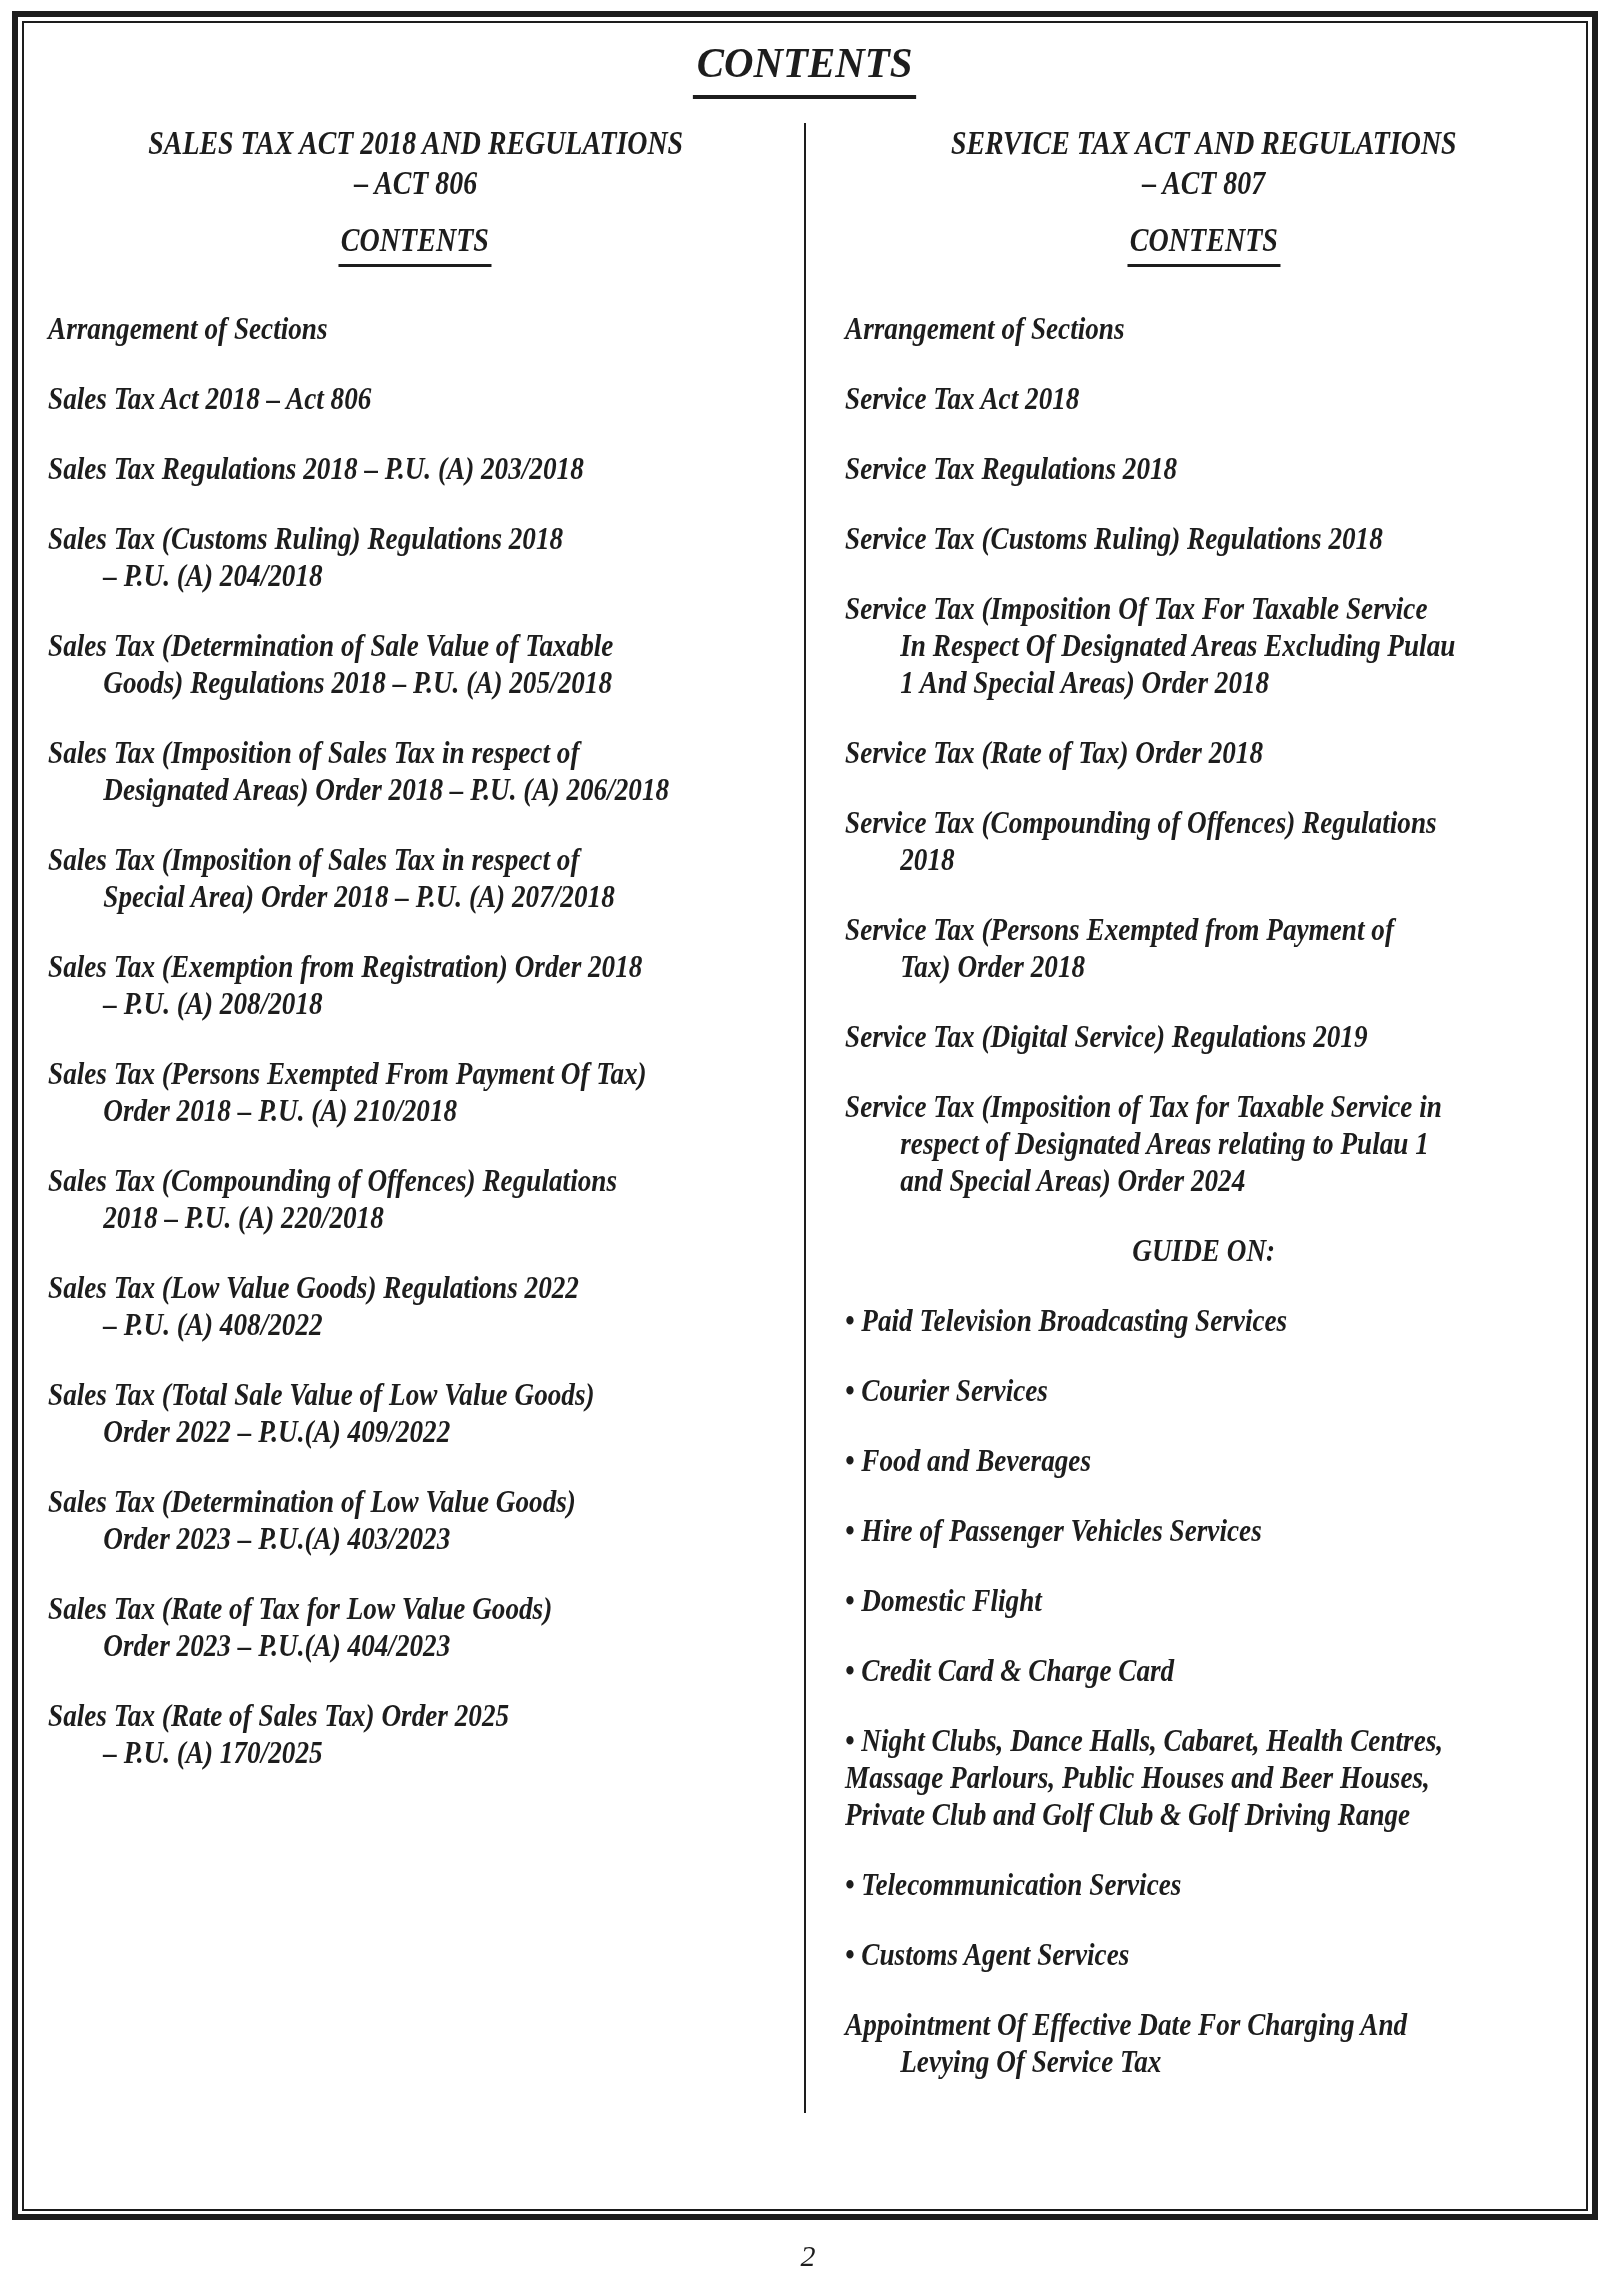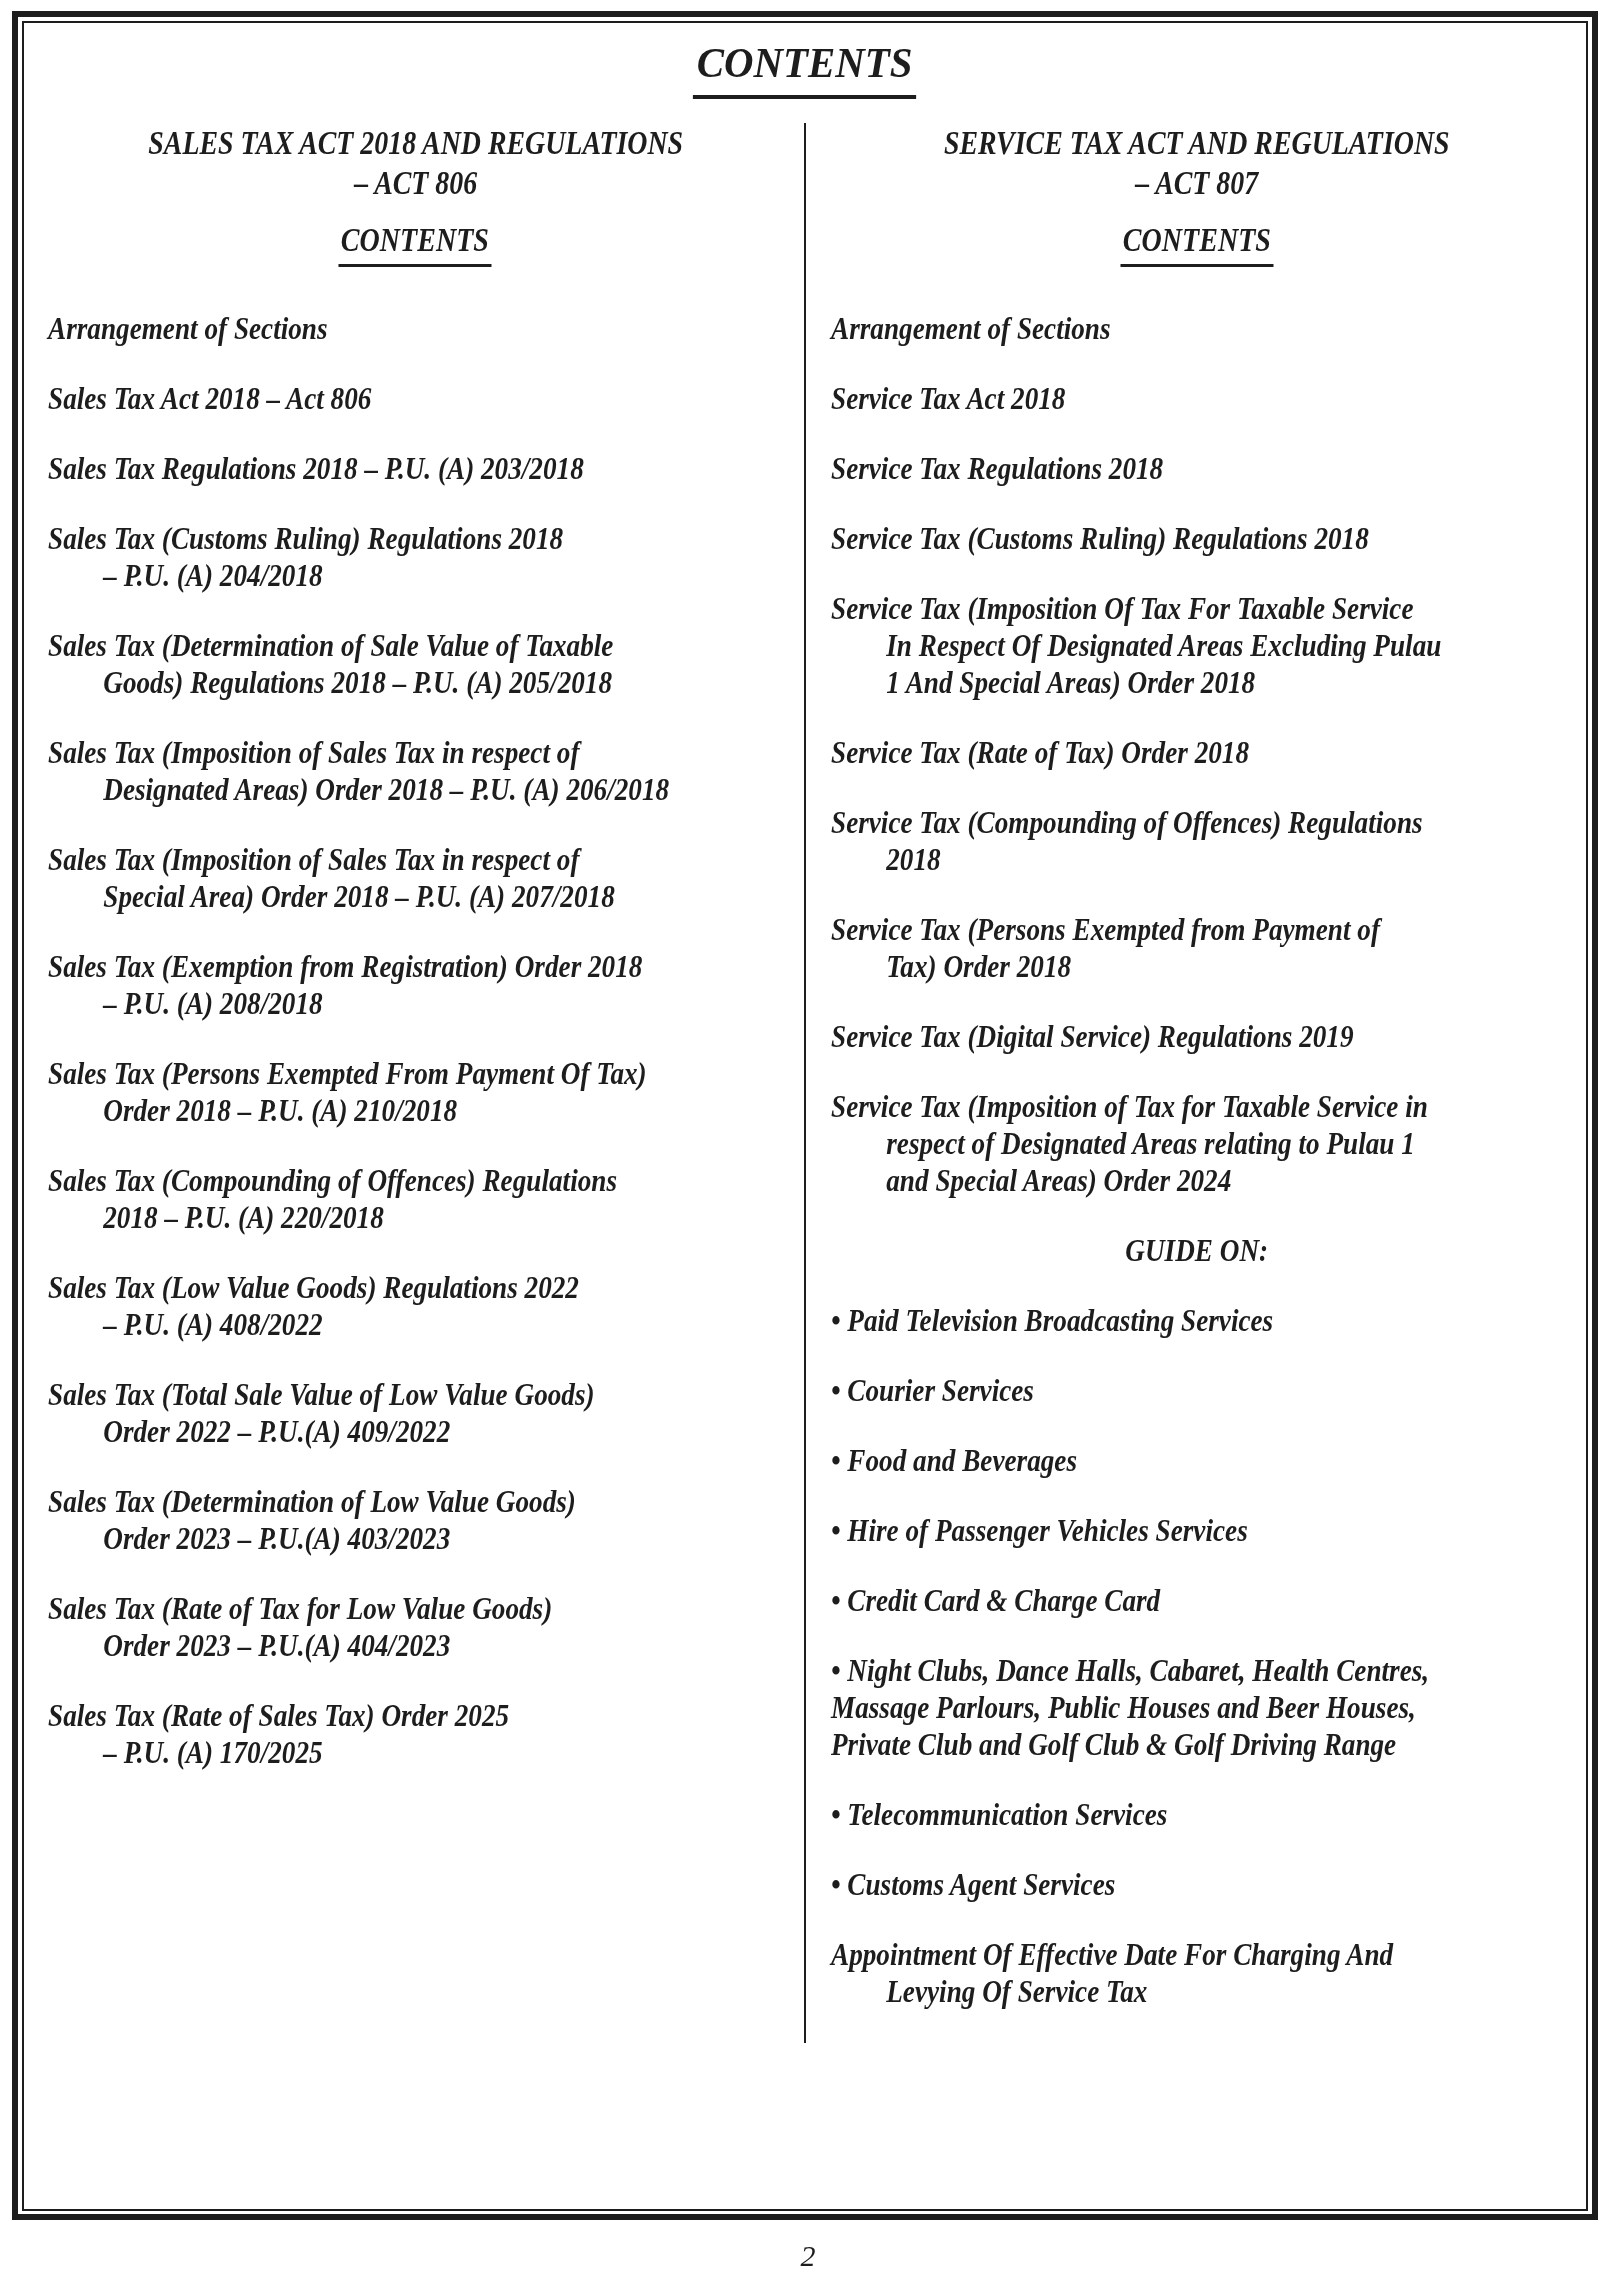--- a/index.html
+++ b/index.html
@@ -34,21 +34,21 @@
     transform:scaleX(0.95);transform-origin:50% 50%;
     white-space:nowrap;
   }
   .columns{
     display:grid;
     grid-template-columns:1fr 2.1px 1fr;
   }
   .divider{background:#1d1d1d;width:2.1px;}
   .col{min-width:0;}
   .col-left{padding-right:21px;}
-  .col-right{padding-left:25px;}
+  .col-right{padding-left:39px;}
   .col-header{margin:0 0 4.1px 0;}
   .hdr-ln{
     font-size:34px;font-weight:bold;line-height:40px;
     text-align:center;white-space:nowrap;
     transform:scaleX(0.82);transform-origin:50% 50%;
   }
   .col-contents{text-align:center;margin:19.3px 0 43px 0;}
   .col-contents .sub-label{
     display:inline-block;
     font-size:33px;font-weight:bold;line-height:36px;
@@ -214,20 +214,23 @@
             <div class="toc-item">
               <div class="ln">• Courier Services</div>
             </div>
             <div class="toc-item">
               <div class="ln">• Food and Beverages</div>
             </div>
             <div class="toc-item">
               <div class="ln">• Hire of Passenger Vehicles Services</div>
             </div>
             <div class="toc-item">
+              <div class="ln">• Domestic Flight</div>
+            </div>
+            <div class="toc-item">
               <div class="ln">• Credit Card &amp; Charge Card</div>
             </div>
             <div class="toc-item">
               <div class="ln">• Night Clubs, Dance Halls, Cabaret, Health Centres,</div>
               <div class="ln">Massage Parlours, Public Houses and Beer Houses,</div>
               <div class="ln">Private Club and Golf Club &amp; Golf Driving Range</div>
             </div>
             <div class="toc-item">
               <div class="ln">• Telecommunication Services</div>
             </div>

